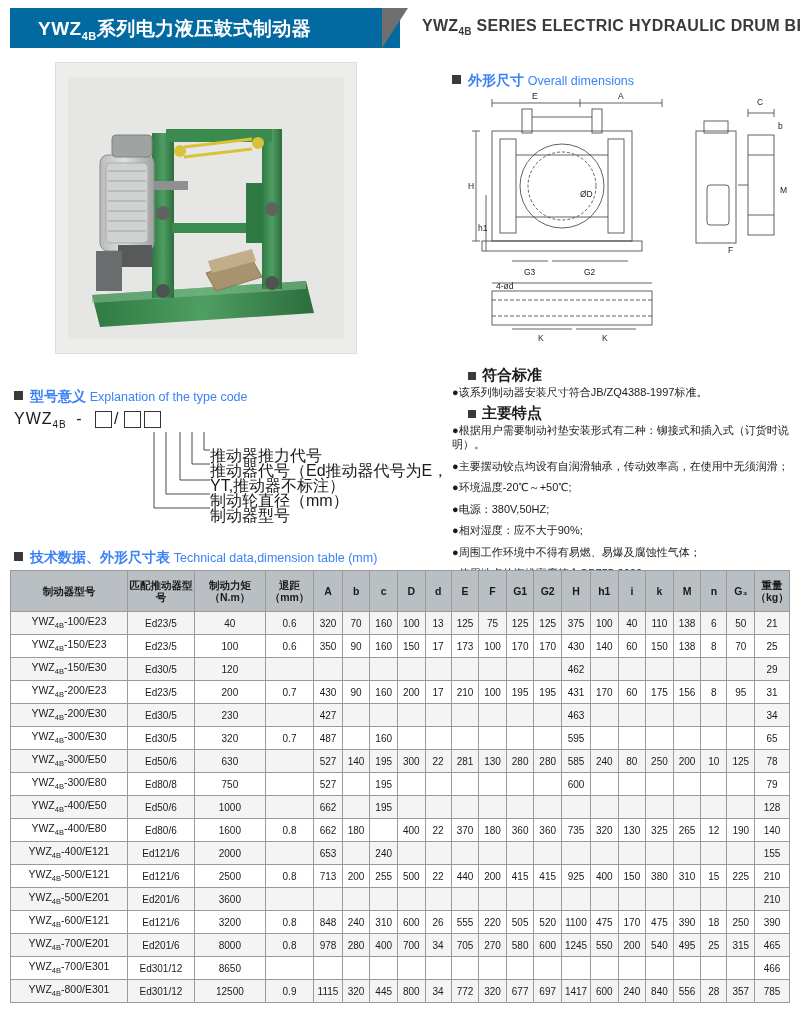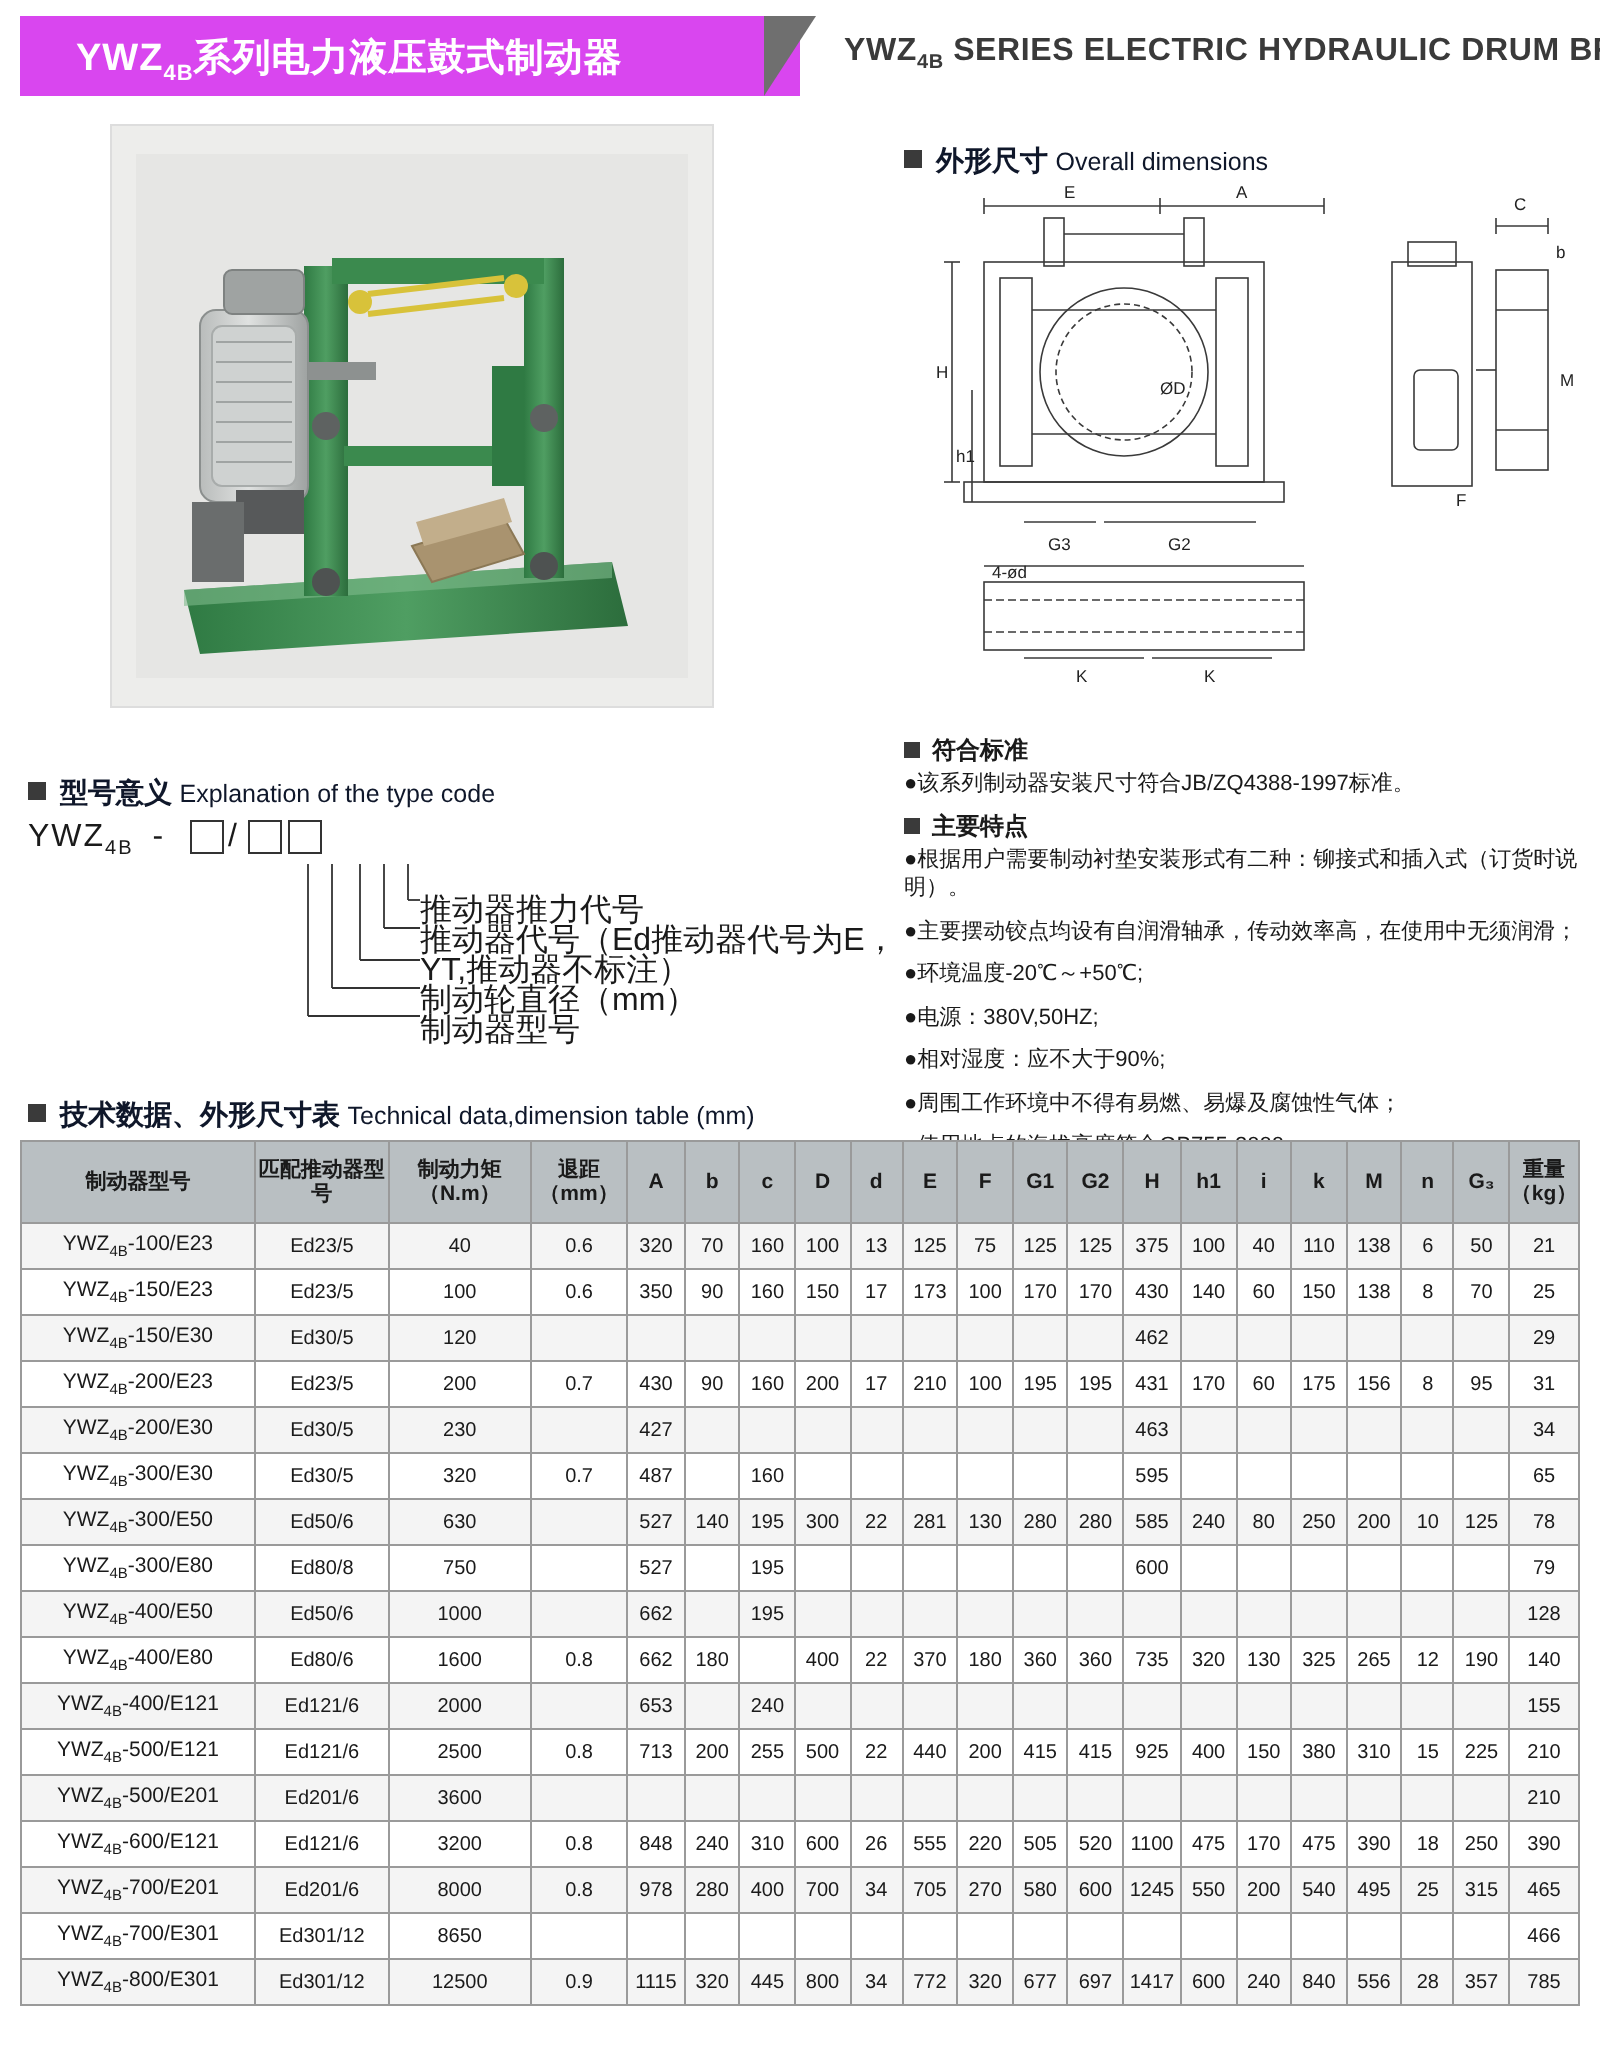--- a/index.html
+++ b/index.html
@@ -7,39 +7,39 @@
     width:800px;height:1025px;background:#fff;
     font-family:"Liberation Sans", sans-serif;
     color:#1a1a1a;position:relative;overflow:hidden;
   }
   .page{position:relative;width:800px;height:1025px;}
 
   
   .header{position:absolute;left:10px;top:8px;width:780px;height:40px;}
   .hdr-left{
     position:absolute;left:0;top:0;width:390px;height:40px;
-    background:#d946ef;color:#fff;
+    background:#0369a1;color:#fff;
   }
   .hdr-left .cn{
     position:absolute;left:28px;top:8px;font-size:19px;font-weight:bold;
     letter-spacing:.5px;white-space:nowrap;
   }
   .hdr-left .cn sub{font-size:11px;}
   .hdr-slant{
     position:absolute;left:372px;top:0;width:0;height:0;
     border-top:40px solid #6f6f6f;border-right:26px solid transparent;
   }
   .hdr-right{
     position:absolute;left:412px;top:9px;font-size:16px;font-weight:bold;
     color:#3a3a3a;letter-spacing:.3px;white-space:nowrap;
   }
   .hdr-right sub{font-size:10px;}
 
   
-  .sec-head{position:absolute;font-size:13.5px;font-weight:bold;color:#0f172a;white-space:nowrap;}
+  .sec-head{position:absolute;font-size:13.5px;font-weight:bold;color:#3b82f6;white-space:nowrap;}
   .sec-head .sq{
     display:inline-block;width:9px;height:9px;background:#3a3a3a;margin-right:7px;
     vertical-align:1px;
   }
   .sec-head .cn{font-size:14px;}
   .sec-head .en{font-weight:normal;font-size:12.5px;}
 
   
   .photo{
     position:absolute;left:55px;top:62px;width:300px;height:290px;
@@ -56,21 +56,21 @@
   .tc-box{
     display:inline-block;width:15px;height:15px;border:1px solid #333;margin-left:3px;
     vertical-align:middle;
   }
   .tc-legend{position:absolute;left:196px;top:38px;line-height:15px;font-size:16px;}
   .tc-legend div{white-space:nowrap;}
 
   
   .rt{position:absolute;left:452px;top:368px;width:345px;font-size:11px;line-height:14.5px;}
   .rt h4{
-    margin:0 0 2px 0;font-size:12px;font-weight:bold;
+    margin:0 0 2px 16px;font-size:15px;font-weight:bold;
   }
   .rt h4 .sq{display:inline-block;width:8px;height:8px;background:#3a3a3a;margin-right:6px;}
   .rt p{margin:0 0 7px 0;}
   .rt .blk{margin-bottom:6px;}
 
   
   .tbl-head{position:absolute;left:14px;top:549px;}
   table.data{
     position:absolute;left:10px;top:570px;border-collapse:collapse;
     width:780px;font-size:10px;

